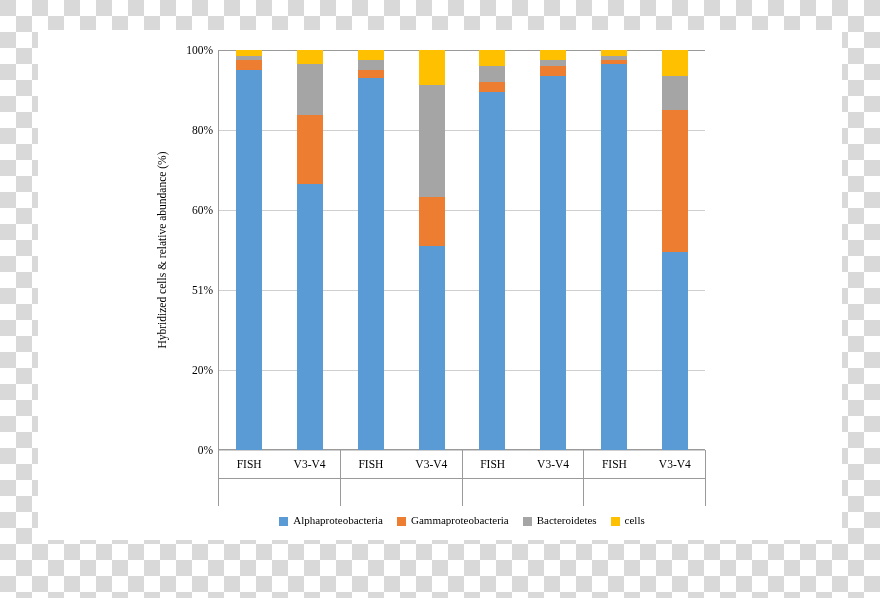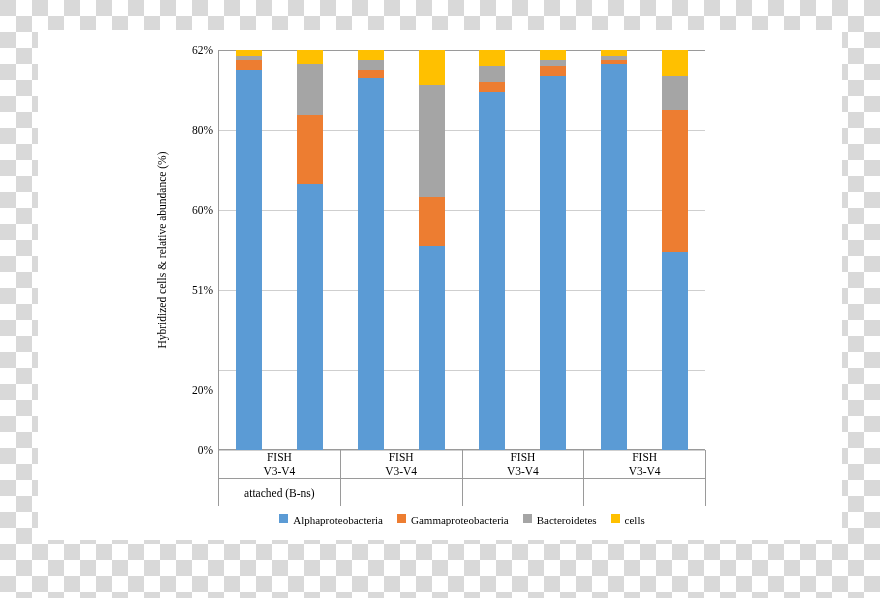--- a/index.html
+++ b/index.html
@@ -111,21 +111,20 @@
     box-sizing: border-box;
     border-right: 1px solid #9a9a9a;
   }
   .cat-col:first-child {
     border-left: 1px solid #9a9a9a;
   }
   .tick-row {
     display: flex;
     height: 28px;
     border-bottom: 1px solid #9a9a9a;
-    flex-direction: column;
   }
   .tick-cell {
     flex: 1 1 0;
     display: flex;
     align-items: center;
     justify-content: center;
     font-size: 11.5px;
     color: #000;
     box-sizing: border-box;
   }
@@ -144,21 +143,21 @@
     top: 484px;
     width: 488px;
     display: flex;
     justify-content: center;
     align-items: center;
     gap: 14px;
     font-size: 11px;
   }
   .legend-item {
     display: flex;
-    align-items: flex-start;
+    align-items: flex-end;
     gap: 5px;
     white-space: nowrap;
   }
   .legend-swatch {
     width: 9px;
     height: 9px;
     display: inline-block;
   }
   .legend-label {
     color: #000;
@@ -170,29 +169,29 @@
 
 <div id="figure-card">
   <div id="chart-root">
 
     <div class="y-axis-title">Hybridized cells &amp; relative abundance (%)</div>
 
     <div class="plot-area" id="plot-area">
         <div class="gridline" style="top: 400px;"></div>
         <div class="y-tick-label" style="top: 400px; right: calc(100% + 6px);">0%</div>
         <div class="gridline" style="top: 320px;"></div>
-        <div class="y-tick-label" style="top: 320px; right: calc(100% + 6px); margin-top: 20px;">20%</div>
+        <div class="y-tick-label" style="top: 320px; right: calc(100% + 6px);">20%</div>
         <div class="gridline" style="top: 240px;"></div>
         <div class="y-tick-label" style="top: 240px; right: calc(100% + 6px);">51%</div>
         <div class="gridline" style="top: 160px;"></div>
         <div class="y-tick-label" style="top: 160px; right: calc(100% + 6px); font-family: Liberation Serif, serif;">60%</div>
         <div class="gridline" style="top: 80px;"></div>
         <div class="y-tick-label" style="top: 80px; right: calc(100% + 6px);">80%</div>
         <div class="gridline top-line" style="top: 0px;"></div>
-        <div class="y-tick-label" style="top: 0px; right: calc(100% + 6px);">62%</div>
+        <div class="y-tick-label" style="top: 0px; right: calc(100% + 6px);">100%</div>
       </div>
 
     <div class="bars-layer" id="bars-layer">
         <div class="bar-group" style="left: 0px; width: 60.75px;">
           <div class="bar" style="left: 17.375px; width: 26px;">
             <div class="seg" style="background: rgb(91, 155, 213); height: 380px; bottom: 0px;"></div>
             <div class="seg" style="background: rgb(237, 125, 49); height: 10px; bottom: 380px;"></div>
             <div class="seg" style="background: rgb(165, 165, 165); height: 4px; bottom: 390px;"></div>
             <div class="seg" style="background: rgb(255, 192, 0); height: 6px; bottom: 394px;"></div>
           </div>
@@ -254,21 +253,20 @@
           </div>
         </div>
       </div>
 
     <div class="x-axis-table" id="x-axis-table">
         <div class="cat-col">
           <div class="tick-row">
             <div class="tick-cell">FISH</div>
             <div class="tick-cell">V3-V4</div>
           </div>
-          <div class="group-row">attached (B-ns)</div>
         </div>
         <div class="cat-col">
           <div class="tick-row">
             <div class="tick-cell">FISH</div>
             <div class="tick-cell">V3-V4</div>
           </div>
         </div>
         <div class="cat-col">
           <div class="tick-row">
             <div class="tick-cell">FISH</div>

